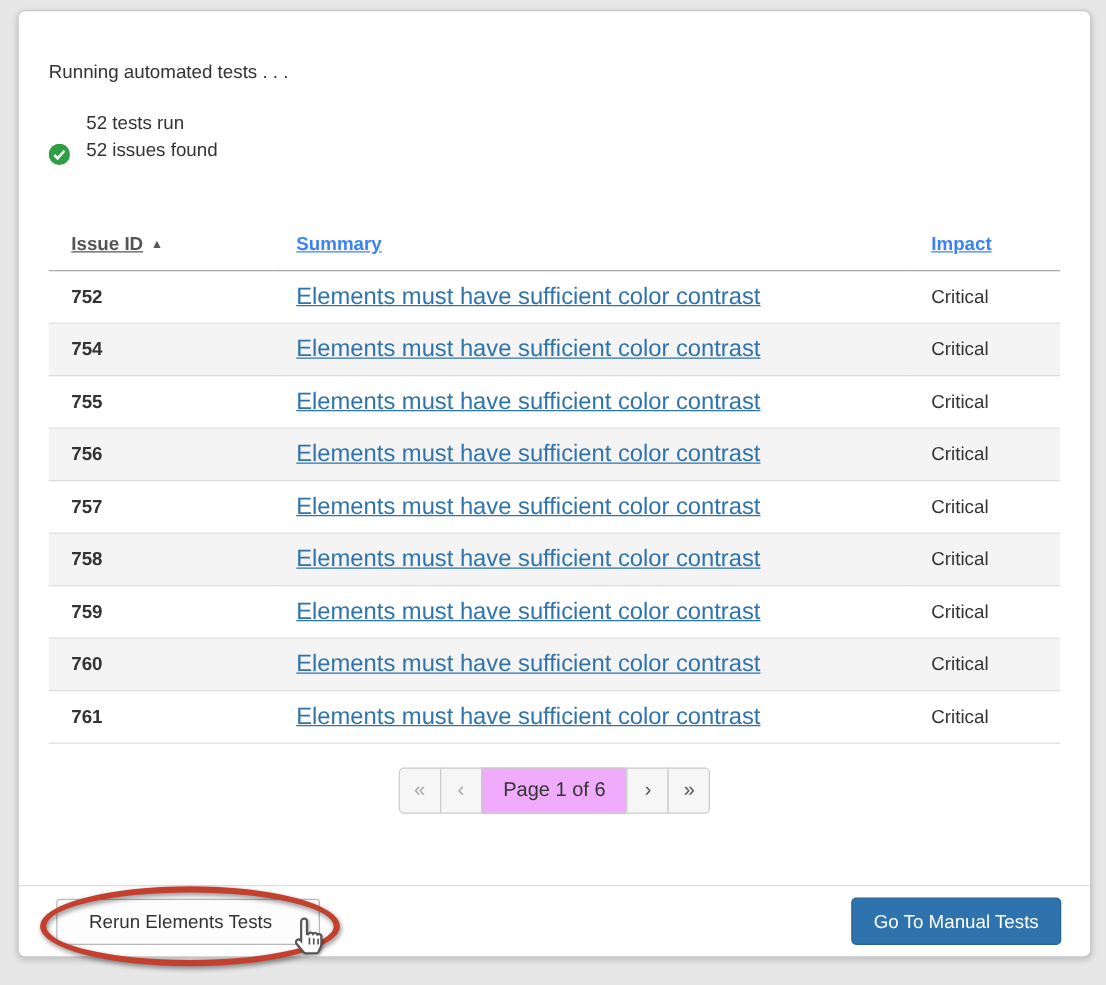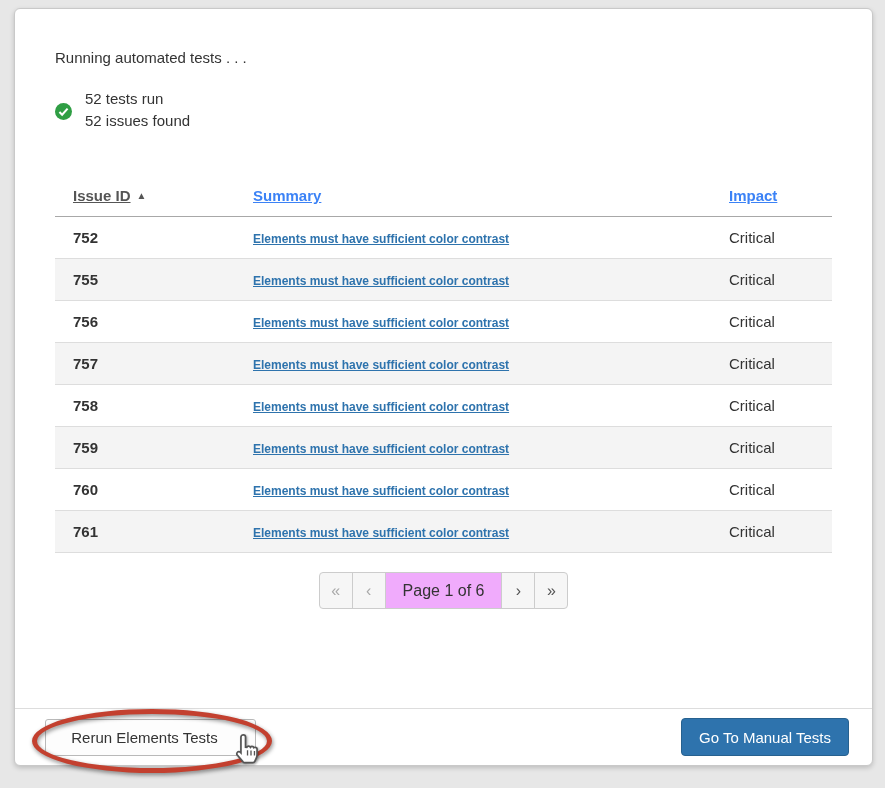--- a/index.html
+++ b/index.html
@@ -10,28 +10,28 @@
     position:relative;
     overflow:hidden;
   }
   .card {
     position:absolute; left:14px; top:8px;
     width:859px; height:758px; box-sizing:border-box;
     background:#ffffff;
     border:1px solid #c9c9c9;
     border-radius:6px;
     box-shadow:0 2px 5px rgba(0,0,0,.18);
-    padding:0 40px;
+    padding:0 24px;
   }
   .running {
     padding-top:40px;
     font-size:15px; color:#333;
     line-height:17px;
   }
-  .status-row { display:flex; align-items:center; margin-top:22px; }
+  .status-row { display:flex; align-items:flex-end; margin-top:22px; }
   .check-icon { width:17px; height:17px; margin-top:2px; flex:0 0 auto; }
   .status-lines { margin-left:13px; font-size:15px; color:#333; line-height:22px; }
 
   table.issues {
     border-collapse:collapse; table-layout:fixed;
     width:100%; margin-top:55px;
   }
   table.issues col.c1 { width:180px; }
   table.issues col.c3 { width:121px; }
   th {
@@ -44,22 +44,22 @@
   .sort-arrow { font-size:10px; color:#555; margin-left:6px; text-decoration:none; display:inline-block; vertical-align:2px; }
   tbody td {
     height:41px; padding:0 0 0 18px;
     font-size:15px; color:#333;
     border-bottom:1px solid #dddddd;
     vertical-align:middle;
   }
   tbody tr:nth-child(even) { background:#f4f4f4; }
   td.c-id { font-weight:bold; }
   td.c-sum a {
-    color:#2e73ad; font-weight:bold; text-decoration:underline;
-    font-size:12px; cursor:pointer;
+    color:#2e73ad; font-weight:normal; text-decoration:underline;
+    font-size:19px; cursor:pointer;
   }
 
   .pager { margin-top:19px; display:flex; justify-content:center; }
   .pg {
     box-sizing:border-box; height:37px;
     border:1px solid #cccccc; background:#f6f6f6;
     display:flex; align-items:center; justify-content:center;
     font-family:inherit; font-size:16px; color:#555;
     padding:0; margin-left:-1px; cursor:pointer;
   }
@@ -141,20 +141,25 @@
         </th>
       </tr>
     </thead>
     <tbody>
         <tr>
           <td class="c-id">752</td>
           <td class="c-sum"><a href="#">Elements must have sufficient color contrast</a></td>
           <td class="c-imp">Critical</td>
         </tr>
         <tr>
+          <td class="c-id">754</td>
+          <td class="c-sum"><a href="#">Elements must have sufficient color contrast</a></td>
+          <td class="c-imp">Critical</td>
+        </tr>
+        <tr>
           <td class="c-id">755</td>
           <td class="c-sum"><a href="#">Elements must have sufficient color contrast</a></td>
           <td class="c-imp">Critical</td>
         </tr>
         <tr>
           <td class="c-id">756</td>
           <td class="c-sum"><a href="#">Elements must have sufficient color contrast</a></td>
           <td class="c-imp">Critical</td>
         </tr>
         <tr>

